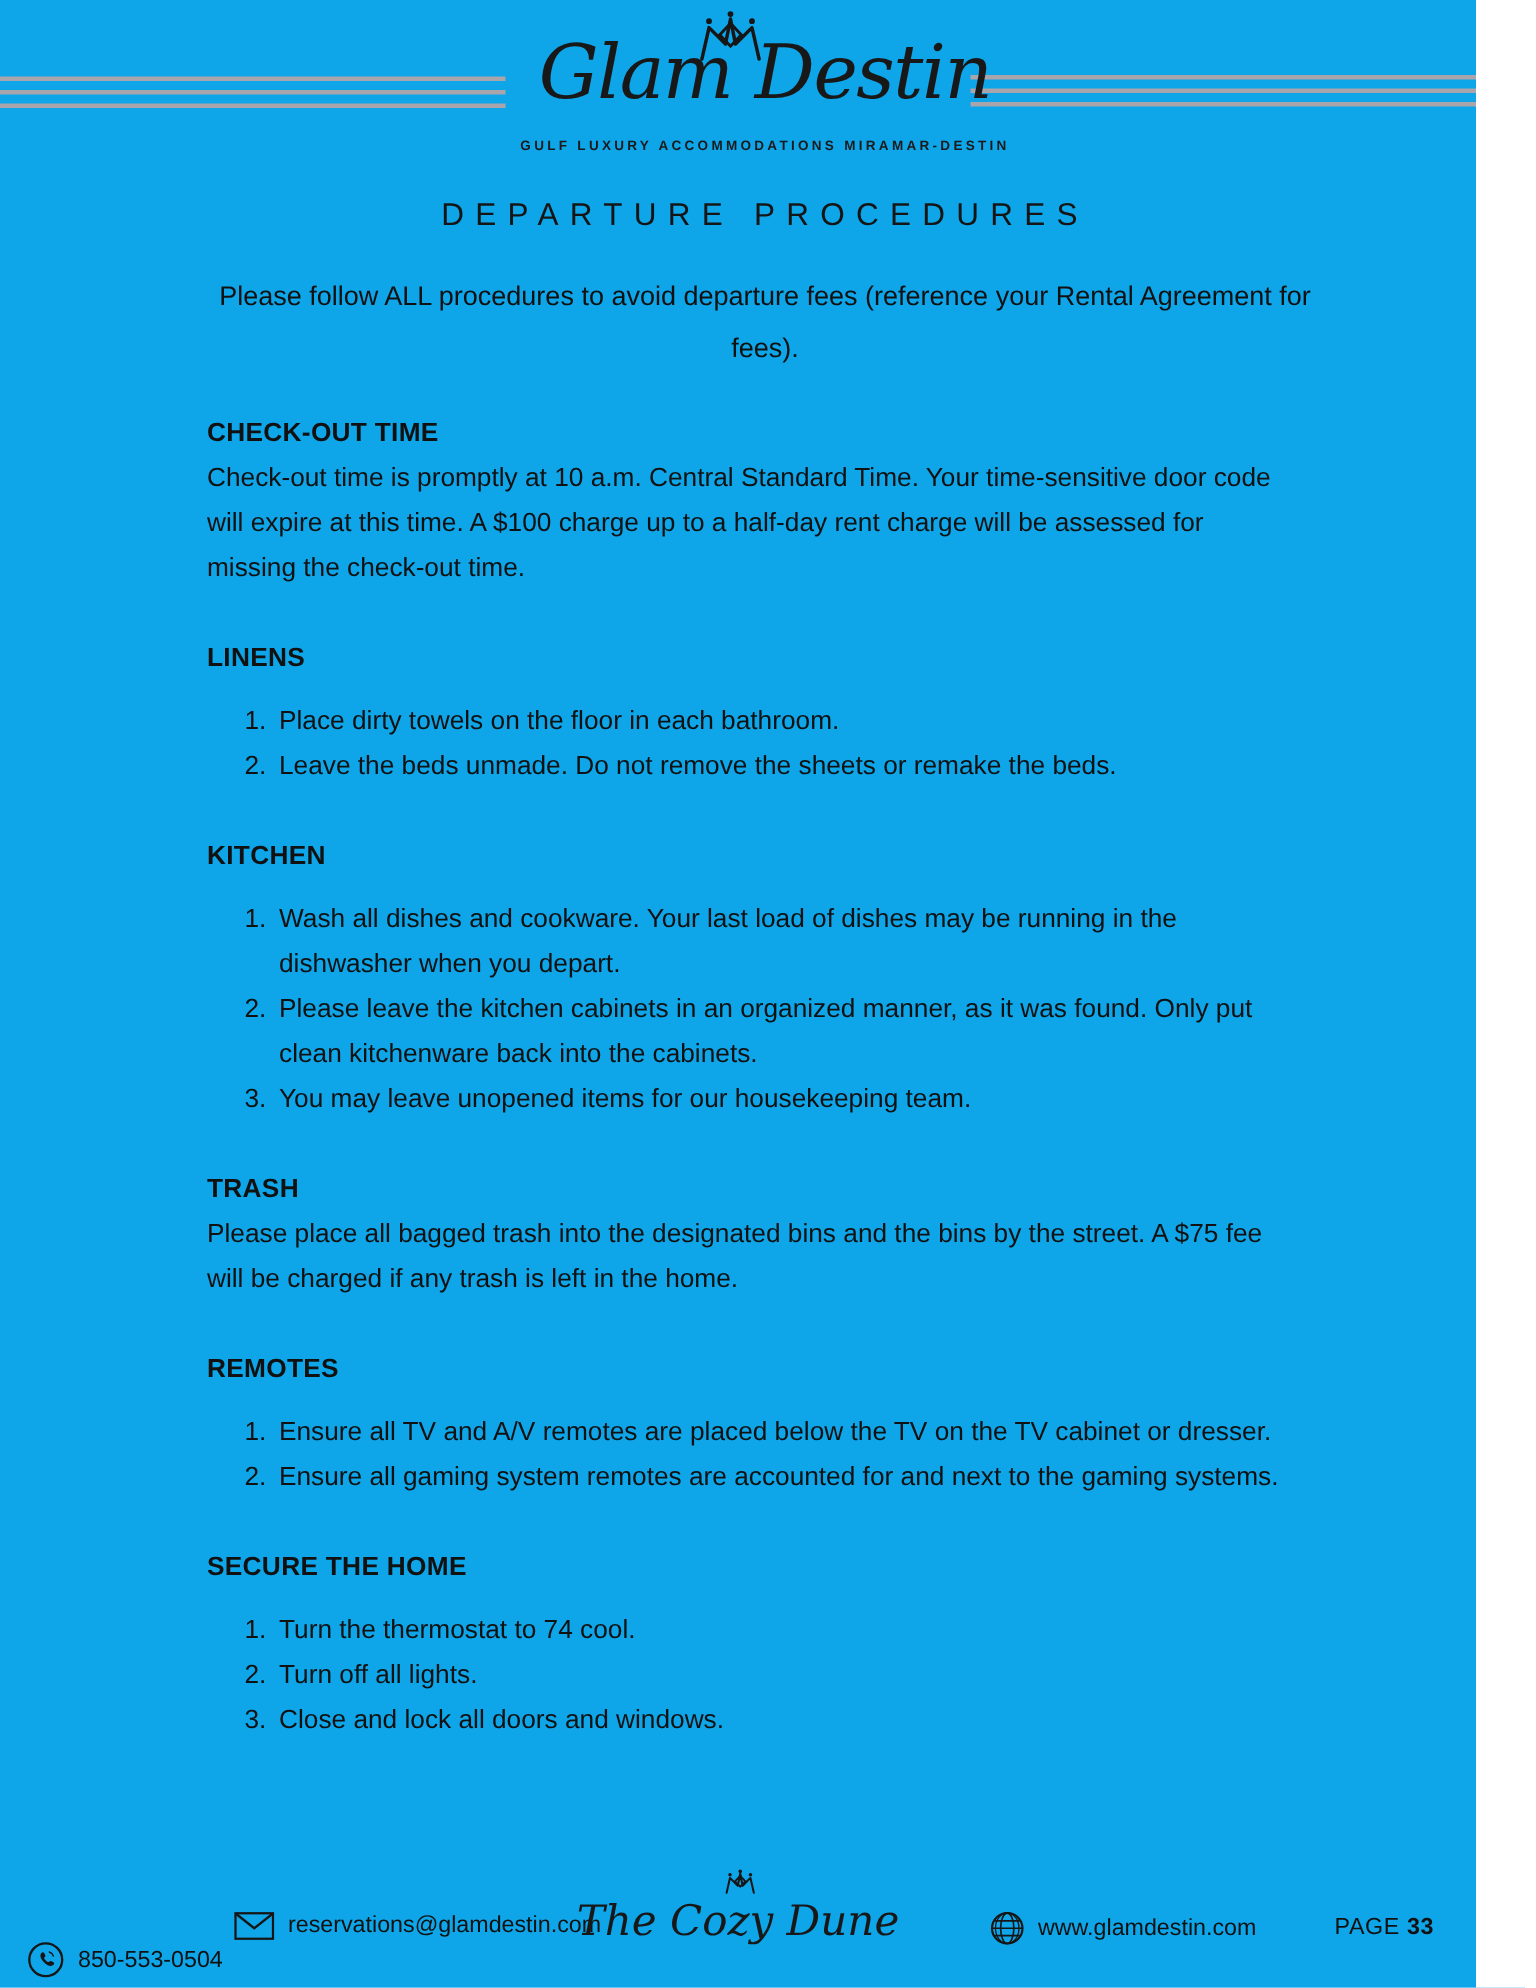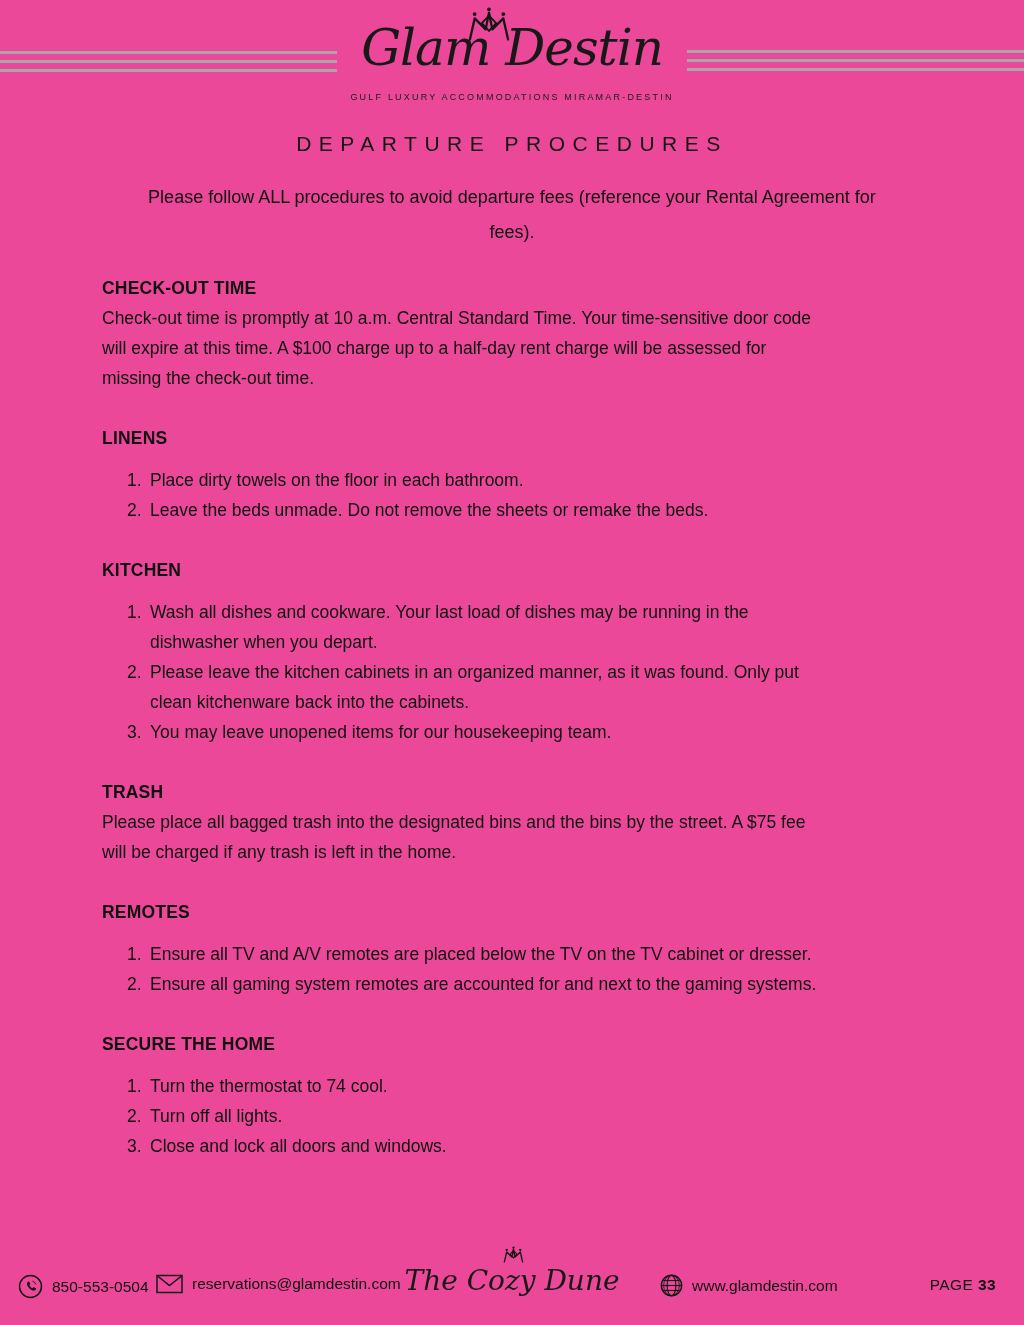--- a/index.html
+++ b/index.html
@@ -1,33 +1,33 @@
 <!DOCTYPE html>
 <html style="--rule: #a9a5ab;"><head>
 <meta charset="utf-8">
 <style>
   html,body{margin:0;padding:0;background:#fff;}
   body{width:1024px;height:1325px;overflow:hidden;}
   .page{
-    position:relative;width:1024px;height:1325px;background:#ec4899;
-    font-family:"Liberation Sans",sans-serif;color:#111;
+    position:relative;width:948px;height:1325px;background:#0ea5e9;
+    font-family:"Liberation Sans",sans-serif;color:#111;padding-left:36px;
   }
   
   .deco-lines{position:absolute;top:51px;width:337px;}
   .deco-lines.left{left:0;}
   .deco-lines.right{right:0;top:50px;}
   .deco-lines i{display:block;height:3px;background:var(--rule,#a9a5ab);margin-bottom:6px;}
   
   .logo{position:relative;text-align:center;padding-top:12px;}
   .logo-crown{position:absolute;top:6px;left:calc(50% - 53px);width:60px;height:42px;}
   .logo-script{
     font-family:"DejaVu Serif",serif;font-style:italic;font-weight:400;
     font-size:50px;line-height:72px;letter-spacing:-1px;color:#181818;
   }
-  .logo-tagline{font-size:9px;font-weight:400;letter-spacing:2.2px;margin-top:8px;color:#1a1a1a;}
+  .logo-tagline{font-size:9px;font-weight:700;letter-spacing:2.2px;margin-top:8px;color:#1a1a1a;}
   
   .doc-title{
     margin:30px 0 0;text-align:center;font-size:21px;line-height:23px;
     font-weight:400;letter-spacing:7.5px;color:#151515;
   }
   
   .intro{
     width:880px;margin:25px auto 0;text-align:center;
     font-size:18px;line-height:35px;white-space:pre-line;
   }
@@ -35,21 +35,21 @@
   .content{margin:-7px 102px 0;font-size:17.5px;line-height:30px;}
   .sec-heading{font-size:17.5px;font-weight:700;line-height:30px;margin:30px 0 0;letter-spacing:0.2px;}
   .sec-para{margin:0;white-space:pre-line;}
   .sec-list{margin:12px;padding:0;list-style:none;counter-reset:item;}
   .sec-list li{counter-increment:item;position:relative;padding-left:36px;white-space:pre-line;}
   .sec-list li::before{content:counter(item) ".";position:absolute;left:13px;top:0;}
   
   .footer{position:absolute;top:1252px;left:0;width:100%;height:73px;font-size:15.5px;}
   .footer-item{position:absolute;top:22px;display:flex;align-items:center;gap:9px;}
   .footer-item .icon{display:inline-flex;align-items:center;}
-  .f-phone{left:18px;}
+  .f-phone{left:18px;margin-top:20px;}
   .f-email{left:156px;}
   .f-web{left:660px;}
   .footer-script{
     position:absolute;left:50%;top:8px;transform:translateX(-50%);
     font-family:"DejaVu Serif",serif;font-style:italic;font-size:28px;line-height:42px;
     color:#181818;white-space:nowrap;
   }
   .footer-script .crown-small{position:absolute;top:-14px;left:calc(50% - 13px);width:28px;height:20px;}
   .f-page{position:absolute;right:28px;top:24px;letter-spacing:0.4px;}
   .f-page b{font-weight:700;}

